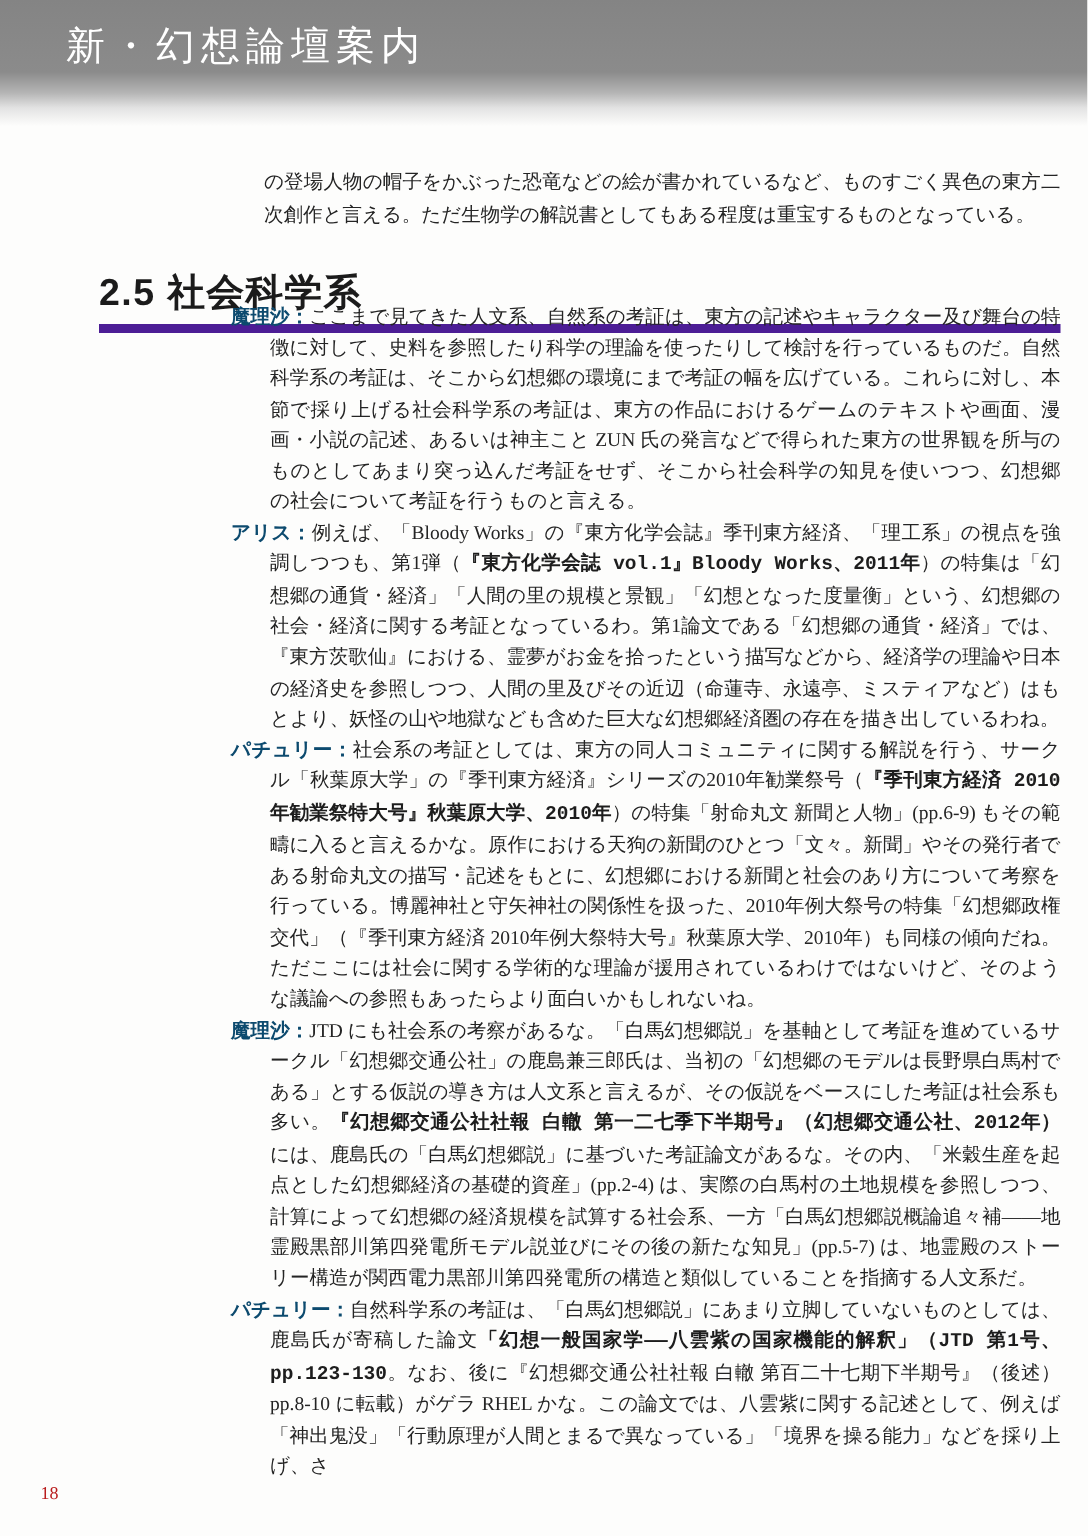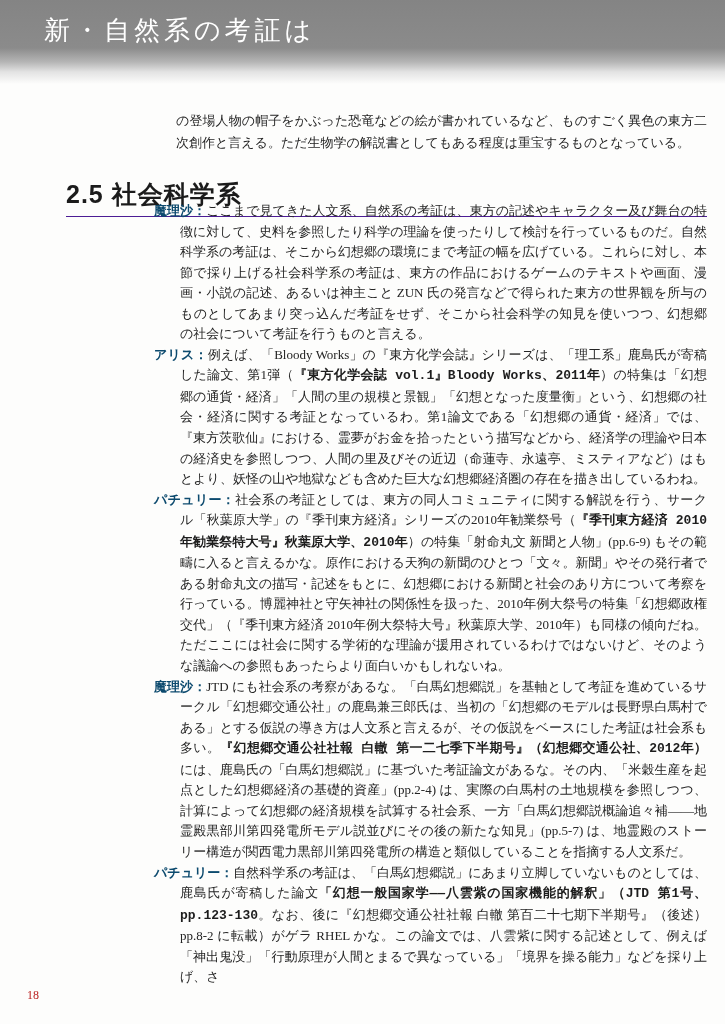--- a/index.html
+++ b/index.html
@@ -51,21 +51,21 @@
     position: absolute;
     top: 157px;
     left: 66px;
     width: 641px;
     font-family: "Liberation Sans", "DejaVu Sans", sans-serif;
     font-size: 25px;
     font-weight: 600;
     letter-spacing: 1px;
     color: #1b1b1b;
     padding-bottom: 5px;
-    border-bottom: 1px solid #4c1d95;
+    border-bottom: 6px solid #4c1d95;
     white-space: nowrap;
   }
   .dialogue-section {
     position: absolute;
     top: 201px;
     left: 154px;
     width: 553px;
     font-size: 13px;
     line-height: 20.55px;
     text-align: justify;
@@ -90,28 +90,28 @@
     left: 27px;
     top: 988px;
     font-size: 12px;
     color: #b91c1c;
   }
 </style>
 </head>
 <body>
 
 <div class="header-banner">
-  <div class="header-title">新・自然系の考証は</div>
+  <div class="header-title">新・幻想論壇案内</div>
 </div>
 
 <p class="intro-paragraph">の登場人物の帽子をかぶった恐竜などの絵が書かれているなど、ものすごく異色の東方二次創作と言える。ただ生物学の解説書としてもある程度は重宝するものとなっている。</p>
 
 <h2 class="section-heading">2.5 社会科学系</h2>
 
 <div class="dialogue-section">
     <p><span class="speaker">魔理沙：</span><span>ここまで見てきた人文系、自然系の考証は、東方の記述やキャラクター及び舞台の特徴に対して、史料を参照したり科学の理論を使ったりして検討を行っているものだ。自然科学系の考証は、そこから幻想郷の環境にまで考証の幅を広げている。これらに対し、本節で採り上げる社会科学系の考証は、東方の作品におけるゲームのテキストや画面、漫画・小説の記述、あるいは神主こと ZUN 氏の発言などで得られた東方の世界観を所与のものとしてあまり突っ込んだ考証をせず、そこから社会科学の知見を使いつつ、幻想郷の社会について考証を行うものと言える。</span></p>
-    <p><span class="speaker">アリス：</span><span>例えば、「Bloody Works」の『東方化学会誌』シリーズは、「理工系」鹿島氏が寄稿した論文、第1弾（</span><span class="bold-run">『東方化学会誌 vol.1』Bloody Works、2011年</span><span>）の特集は「幻想郷の通貨・経済」「人間の里の規模と景観」「幻想となった度量衡」という、幻想郷の社会・経済に関する考証となっているわ。第1論文である「幻想郷の通貨・経済」では、『東方茨歌仙』における、霊夢がお金を拾ったという描写などから、経済学の理論や日本の経済史を参照しつつ、人間の里及びその近辺（命蓮寺、永遠亭、ミスティアなど）はもとより、妖怪の山や地獄なども含めた巨大な幻想郷経済圏の存在を描き出しているわね。</span></p>
+    <p><span class="speaker">アリス：</span><span>例えば、「Bloody Works」の『東方化学会誌』季刊東方経済、「理工系」の視点を強調しつつも、第1弾（</span><span class="bold-run">『東方化学会誌 vol.1』Bloody Works、2011年</span><span>）の特集は「幻想郷の通貨・経済」「人間の里の規模と景観」「幻想となった度量衡」という、幻想郷の社会・経済に関する考証となっているわ。第1論文である「幻想郷の通貨・経済」では、『東方茨歌仙』における、霊夢がお金を拾ったという描写などから、経済学の理論や日本の経済史を参照しつつ、人間の里及びその近辺（命蓮寺、永遠亭、ミスティアなど）はもとより、妖怪の山や地獄なども含めた巨大な幻想郷経済圏の存在を描き出しているわね。</span></p>
     <p><span class="speaker">パチュリー：</span><span>社会系の考証としては、東方の同人コミュニティに関する解説を行う、サークル「秋葉原大学」の『季刊東方経済』シリーズの2010年勧業祭号（</span><span class="bold-run">『季刊東方経済 2010年勧業祭特大号』秋葉原大学、2010年</span><span>）の特集「射命丸文 新聞と人物」(pp.6-9) もその範疇に入ると言えるかな。原作における天狗の新聞のひとつ「文々。新聞」やその発行者である射命丸文の描写・記述をもとに、幻想郷における新聞と社会のあり方について考察を行っている。博麗神社と守矢神社の関係性を扱った、2010年例大祭号の特集「幻想郷政権交代」（『季刊東方経済 2010年例大祭特大号』秋葉原大学、2010年）も同様の傾向だね。ただここには社会に関する学術的な理論が援用されているわけではないけど、そのような議論への参照もあったらより面白いかもしれないね。</span></p>
     <p><span class="speaker">魔理沙：</span><span>JTD にも社会系の考察があるな。「白馬幻想郷説」を基軸として考証を進めているサークル「幻想郷交通公社」の鹿島兼三郎氏は、当初の「幻想郷のモデルは長野県白馬村である」とする仮説の導き方は人文系と言えるが、その仮説をベースにした考証は社会系も多い。</span><span class="bold-run">『幻想郷交通公社社報 白轍 第一二七季下半期号』（幻想郷交通公社、2012年）</span><span>には、鹿島氏の「白馬幻想郷説」に基づいた考証論文があるな。その内、「米穀生産を起点とした幻想郷経済の基礎的資産」(pp.2-4) は、実際の白馬村の土地規模を参照しつつ、計算によって幻想郷の経済規模を試算する社会系、一方「白馬幻想郷説概論追々補——地霊殿黒部川第四発電所モデル説並びにその後の新たな知見」(pp.5-7) は、地霊殿のストーリー構造が関西電力黒部川第四発電所の構造と類似していることを指摘する人文系だ。</span></p>
-    <p><span class="speaker">パチュリー：</span><span>自然科学系の考証は、「白馬幻想郷説」にあまり立脚していないものとしては、鹿島氏が寄稿した論文</span><span class="bold-run">「幻想一般国家学——八雲紫の国家機能的解釈」（JTD 第1号、pp.123-130</span><span>。なお、後に『幻想郷交通公社社報 白轍 第百二十七期下半期号』（後述）pp.8-2 に転載）がゲラ RHEL かな。この論文では、八雲紫に関する記述として、例えば「神出鬼没」「行動原理が人間とまるで異なっている」「境界を操る能力」などを採り上げ、さ</span></p>
+    <p><span class="speaker">パチュリー：</span><span>自然科学系の考証は、「白馬幻想郷説」にあまり立脚していないものとしては、鹿島氏が寄稿した論文</span><span class="bold-run">「幻想一般国家学——八雲紫の国家機能的解釈」（JTD 第1号、pp.123-130</span><span>。なお、後に『幻想郷交通公社社報 白轍 第百二十七期下半期号』（後述）pp.8-10 に転載）がゲラ RHEL かな。この論文では、八雲紫に関する記述として、例えば「神出鬼没」「行動原理が人間とまるで異なっている」「境界を操る能力」などを採り上げ、さ</span></p>
   </div>
 
 <div class="page-number">18</div>
 
 </body></html>

